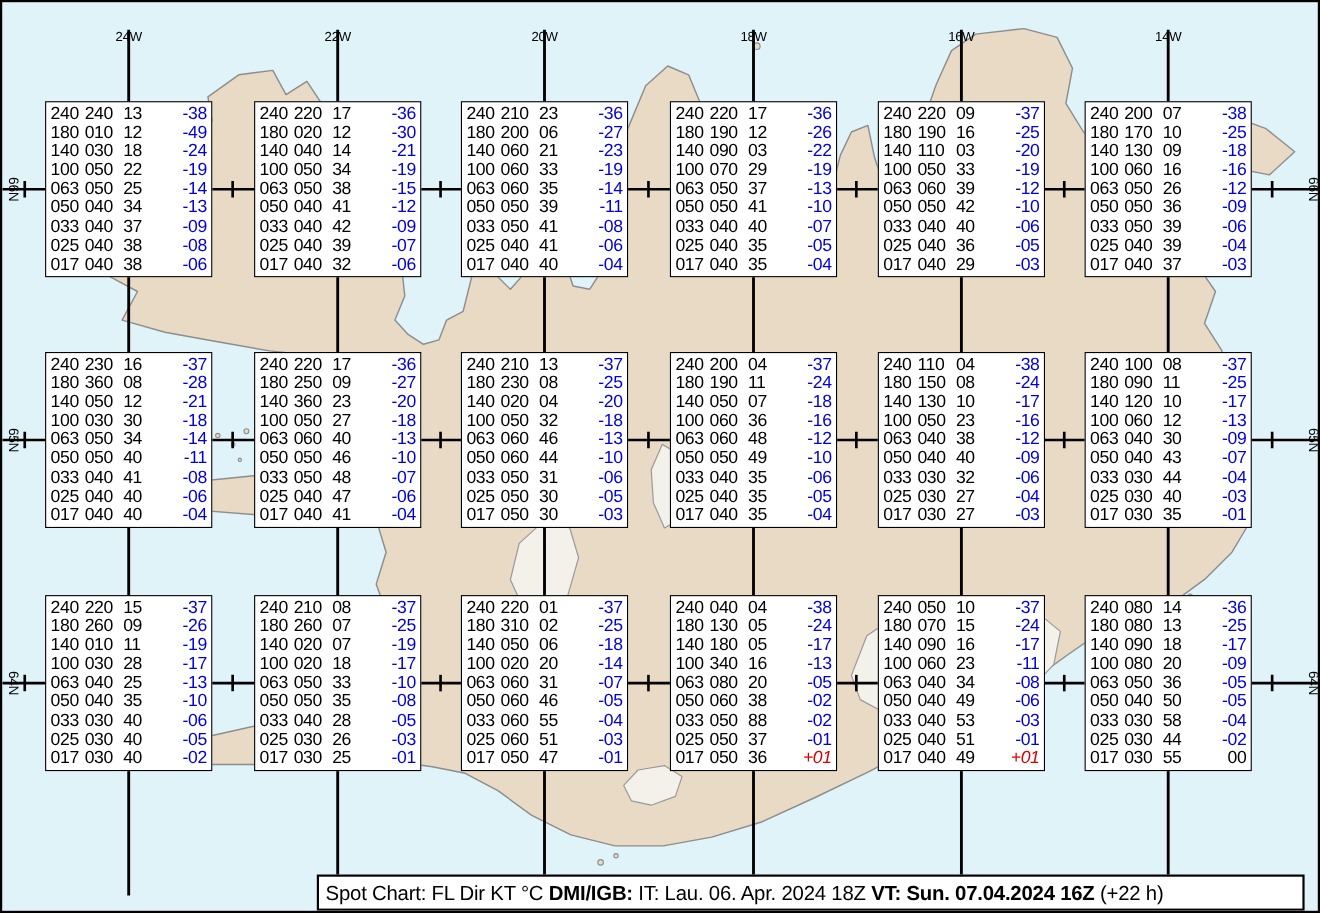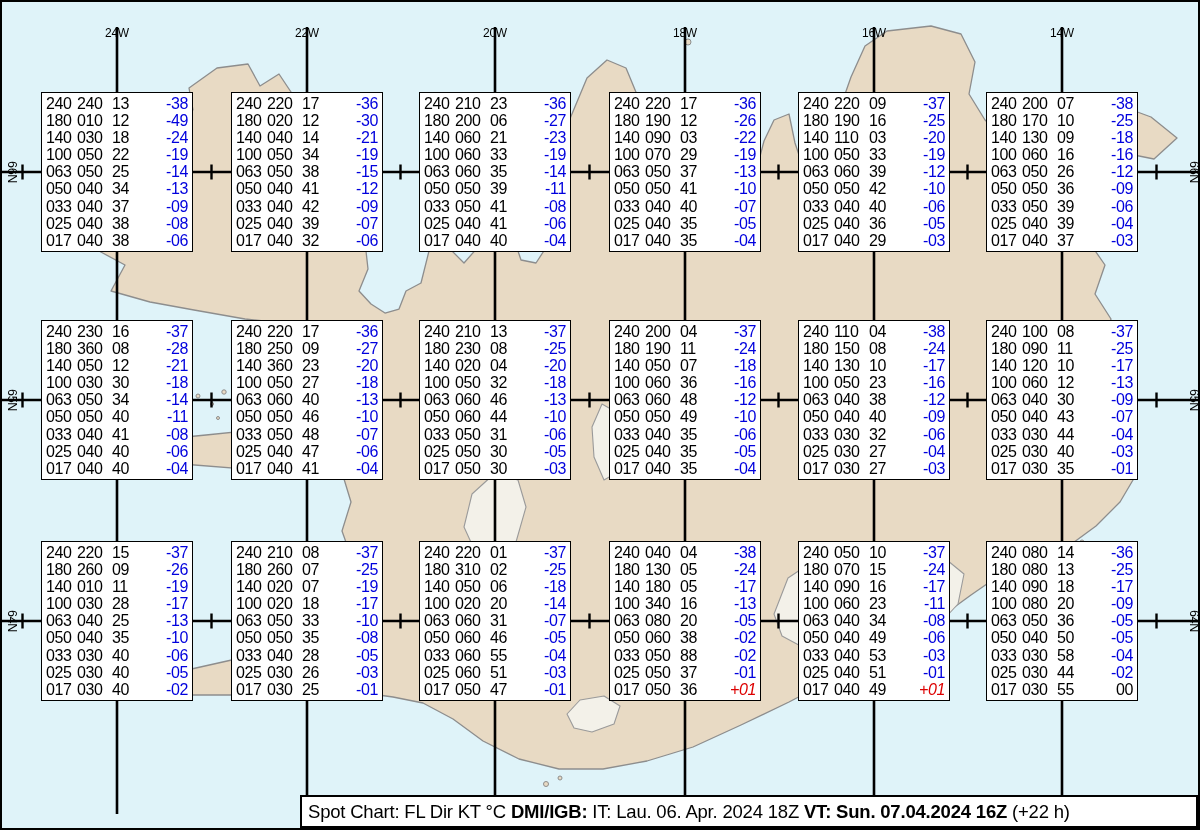--- a/index.html
+++ b/index.html
@@ -35,21 +35,21 @@
   .srow {
     display:grid; grid-template-columns:31px 35px 28px 1fr;
     font-size:16px; line-height:17.1px; letter-spacing:-0.35px; color:#000;
     white-space:nowrap;
   }
   .srow .c-tmp { text-align:right; }
   .c-tmp.neg  { color: var(--temp-neg,#0000dd); }
   .c-tmp.pos  { color: var(--temp-pos,#dd0000); font-style: italic; }
   .c-tmp.zero { color:#000000; }
   #footer-bar {
-    position:absolute; right:0; bottom:0; width:898px; height:33px;
+    position:absolute; right:12px; bottom:0; width:898px; height:33px;
     box-sizing:border-box; background:#fff; border:2px solid #000;
     z-index:3; white-space:nowrap; overflow:hidden;
     font-size:18.5px; line-height:29px; letter-spacing:-0.2px;
     padding-left:6px; color:#000;
   }
   #footer-bar .seg-bold { font-weight:700; }
 </style>
 </head>
 <body>
 

